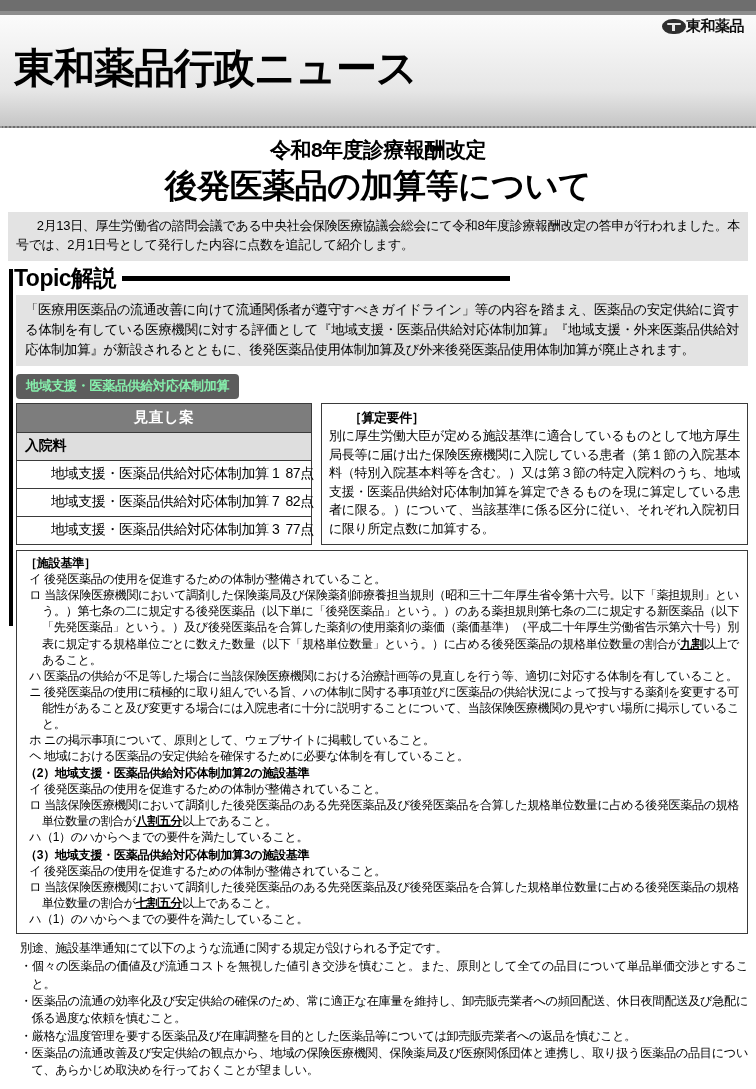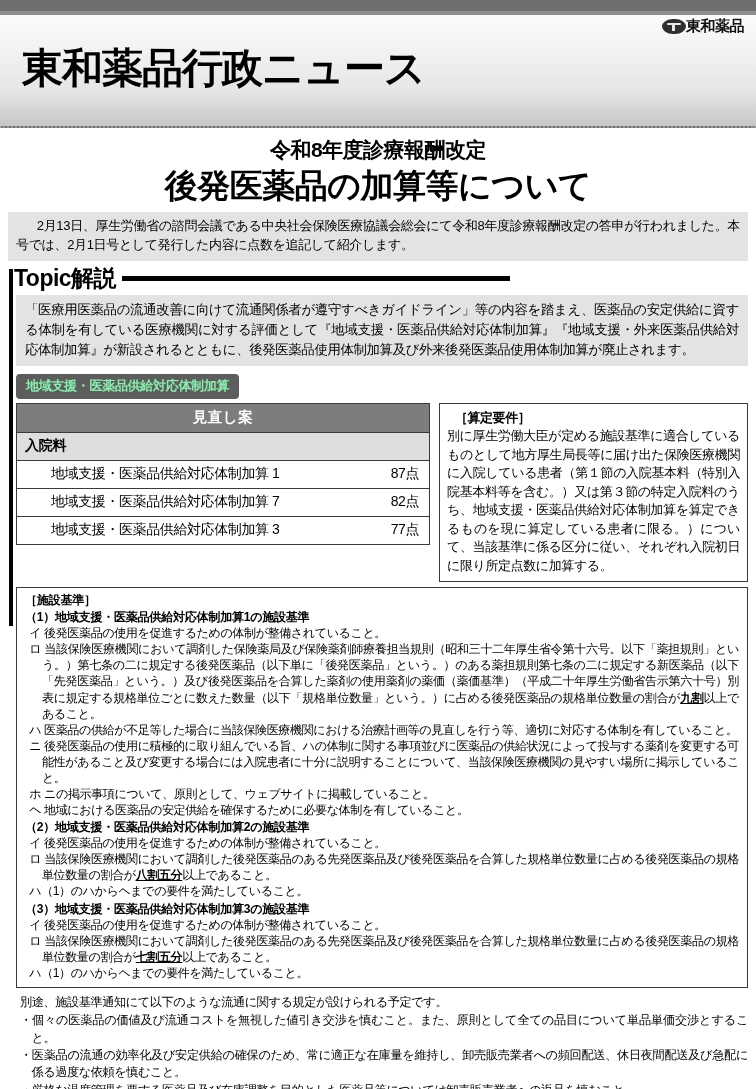--- a/index.html
+++ b/index.html
@@ -62,21 +62,21 @@
   }
   .brand-name {
     font-size: 15px;
     font-weight: bold;
     letter-spacing: -0.5px;
     color: #111;
     white-space: nowrap;
   }
   .masthead-title {
     position: absolute;
-    left: 22px;
+    left: 14px;
     top: 48px;
     font-size: 41px;
     font-weight: bold;
     letter-spacing: -1px;
     color: #000;
     white-space: nowrap;
     line-height: 1;
   }
   .issue-block {
     position: absolute;
@@ -178,21 +178,21 @@
     border-radius: 4px;
   }
 
   
   .cols {
     display: flex;
     align-items: flex-start;
     margin: 4px 8px 0 16px;
     gap: 9px;
   }
-  .col-left { width: 414px; flex: none; }
+  .col-left { width: 296px; flex: none; }
   .col-right { flex: 1; }
 
   table.rev {
     width: 100%;
     border-collapse: collapse;
     border: 1.5px solid #3a3a3a;
     font-size: 14px;
     table-layout: fixed;
   }
   table.rev th.rev-head {
@@ -234,21 +234,21 @@
     padding: 5px 7px 6px 7px;
     font-size: 13px;
     line-height: 1.42;
     letter-spacing: -0.4px;
     text-align: justify;
     min-height: 118px;
     box-sizing: border-box;
   }
   .req-title {
     font-weight: bold;
-    margin: 0 0 0 0;
+    margin: 0 0 0 12px;
     text-indent: 0.6em;
   }
   .req-box p { margin: 0; }
 
   
   .std-box {
     border: 1.5px solid #3a3a3a;
     margin: 5px 8px 0 16px;
     padding: 4px 8px 6px 8px;
     font-size: 12.1px;
@@ -368,21 +368,20 @@
         <div class="req-title">［算定要件］</div>
         <p>別に厚生労働大臣が定める施設基準に適合しているものとして地方厚生局長等に届け出た保険医療機関に入院している患者（第１節の入院基本料（特別入院基本料等を含む。）又は第３節の特定入院料のうち、地域支援・医薬品供給対応体制加算を算定できるものを現に算定している患者に限る。）について、当該基準に係る区分に従い、それぞれ入院初日に限り所定点数に加算する。</p>
       </div>
     </div>
   </div>
 
   
   <div class="std-box">
     <div class="std-title">［施設基準］</div>
 
-    <div class="std-sec">（1）地域支援・医薬品供給対応体制加算1の施設基準</div>
     <div class="std-item"><span>イ 後発医薬品の使用を促進するための体制が整備されていること。</span></div>
     <div class="std-item"><span>ロ 当該保険医療機関において調剤した保険薬局及び保険薬剤師療養担当規則（昭和三十二年厚生省令第十六号。以下「薬担規則」という。）第七条の二に規定する後発医薬品（以下単に「後発医薬品」という。）のある薬担規則第七条の二に規定する新医薬品（以下「先発医薬品」という。）及び後発医薬品を合算した薬剤の使用薬剤の薬価（薬価基準）（平成二十年厚生労働省告示第六十号）別表に規定する規格単位ごとに数えた数量（以下「規格単位数量」という。）に占める後発医薬品の規格単位数量の割合が</span><span class="u">九割</span><span>以上であること。</span></div>
     <div class="std-item"><span>ハ 医薬品の供給が不足等した場合に当該保険医療機関における治療計画等の見直しを行う等、適切に対応する体制を有していること。</span></div>
     <div class="std-item"><span>ニ 後発医薬品の使用に積極的に取り組んでいる旨、ハの体制に関する事項並びに医薬品の供給状況によって投与する薬剤を変更する可能性があること及び変更する場合には入院患者に十分に説明することについて、当該保険医療機関の見やすい場所に掲示していること。</span></div>
     <div class="std-item"><span>ホ ニの掲示事項について、原則として、ウェブサイトに掲載していること。</span></div>
     <div class="std-item"><span>ヘ 地域における医薬品の安定供給を確保するために必要な体制を有していること。</span></div>
 
     <div class="std-sec">（2）地域支援・医薬品供給対応体制加算2の施設基準</div>
     <div class="std-item"><span>イ 後発医薬品の使用を促進するための体制が整備されていること。</span></div>
     <div class="std-item"><span>ロ 当該保険医療機関において調剤した後発医薬品のある先発医薬品及び後発医薬品を合算した規格単位数量に占める後発医薬品の規格単位数量の割合が</span><span class="u">八割五分</span><span>以上であること。</span></div>

